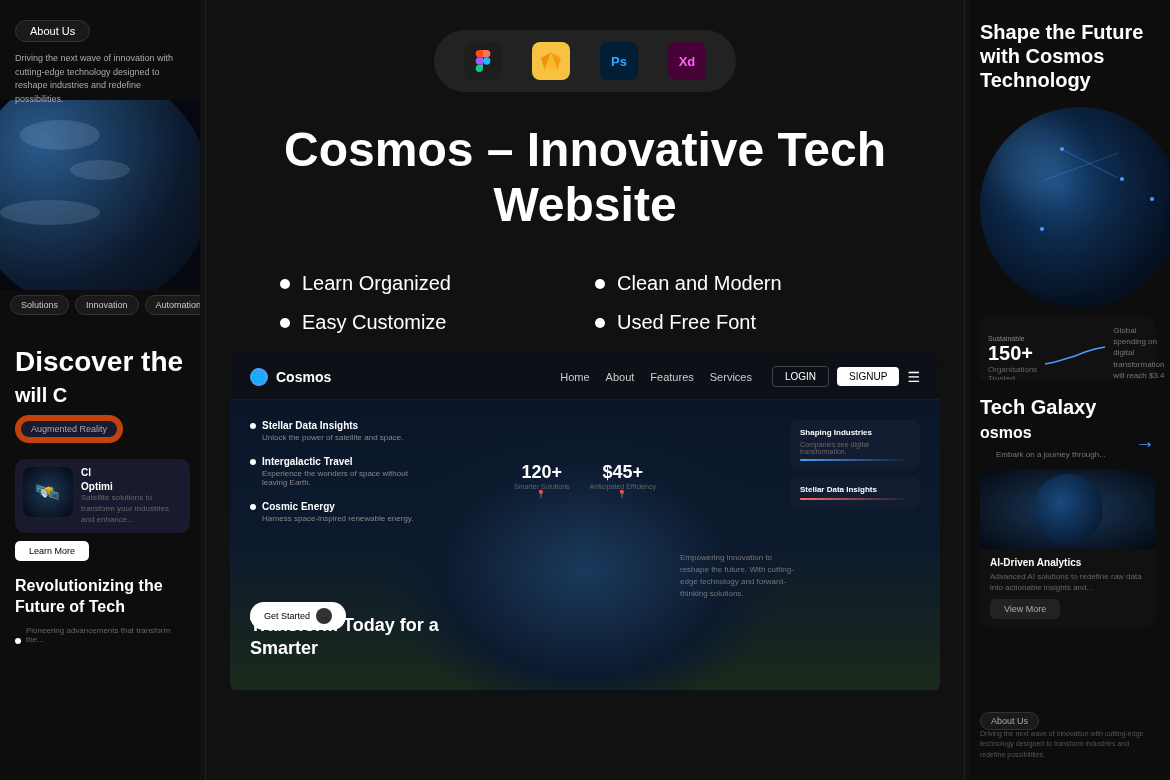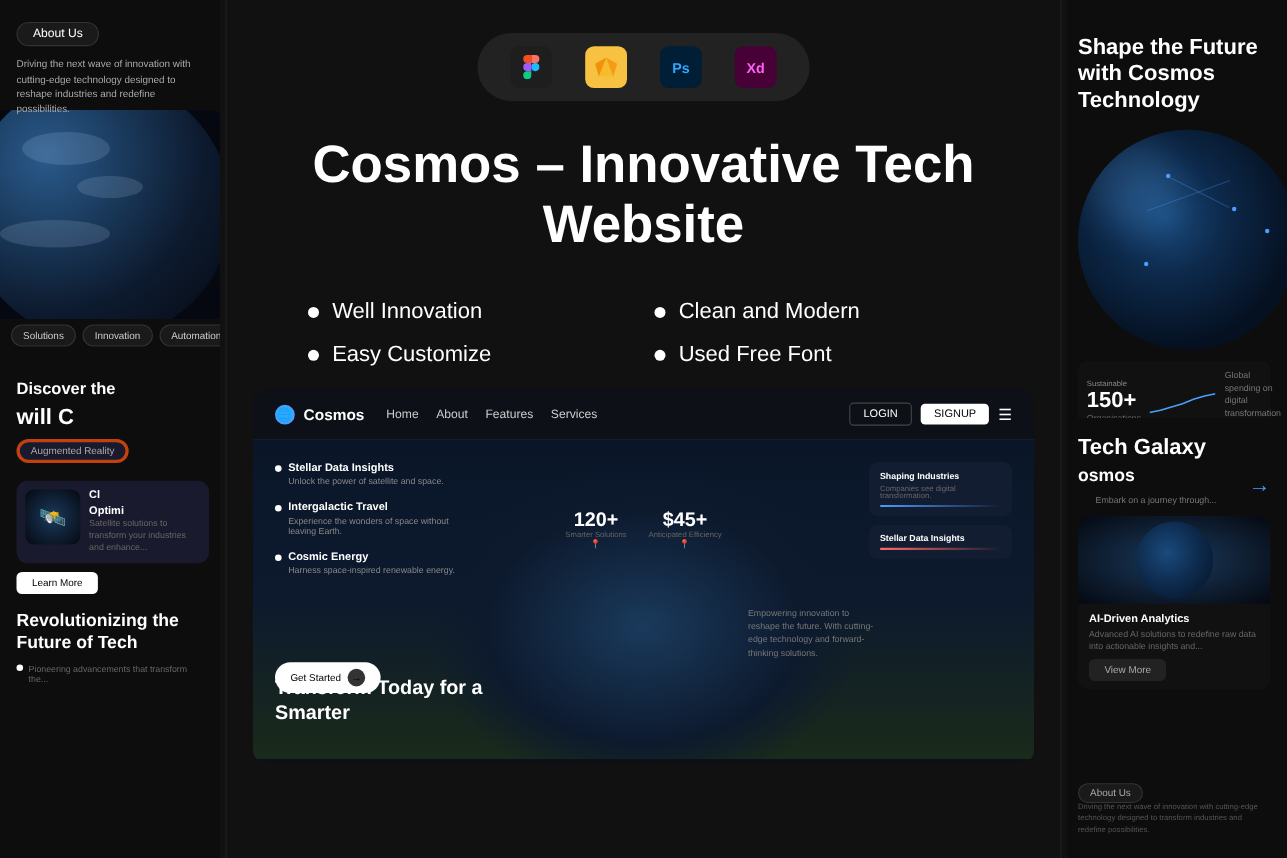--- a/index.html
+++ b/index.html
@@ -119,20 +119,21 @@
       border-radius: 50%;
       font-size: 12px;
       display: flex;
       align-items: center;
       justify-content: center;
     }
     .mockup-nav-links {
       display: flex;
       gap: 16px;
       flex: 1;
+      justify-content: flex-end;
     }
     .mockup-nav-link {
       color: #ccc;
       font-size: 11px;
     }
     .mockup-nav-buttons {
       display: flex;
       gap: 8px;
       align-items: center;
     }
@@ -368,33 +369,33 @@
 
     
     .left-bottom {
       height: 450px;
       padding: 15px;
       position: relative;
       overflow: hidden;
     }
     .discover-title {
       color: white;
-      font-size: 15px;
+      font-size: 28px;
       font-weight: 700;
       line-height: 1.2;
       margin-bottom: 5px;
     }
     .discover-subtitle {
       color: white;
       font-size: 20px;
       font-weight: 700;
     }
     .augmented-badge {
       background: #1a1a2e;
-      border: 3px solid #c2410c;
+      border: 6px solid #c2410c;
       border-radius: 15px;
       padding: 3px 10px;
       color: #aaa;
       font-size: 9px;
       display: inline-block;
       margin: 8px 0;
     }
 
     .satellite-card {
       background: #1a1a2e;
@@ -447,39 +448,39 @@
       font-size: 16px;
       font-weight: 700;
       line-height: 1.3;
       margin-top: 15px;
     }
     .small-bullet {
       color: #666;
       font-size: 8px;
       margin-top: 8px;
       display: flex;
-      align-items: flex-start;
+      align-items: flex-end;
       gap: 5px;
     }
 
     
     .right-panel {
       position: absolute;
       right: 0;
       top: 0;
       width: 205px;
       height: 780px;
       background: #0d0d0d;
       z-index: 1;
       overflow: hidden;
     }
 
     .right-top {
       height: 380px;
-      padding: 31px 15px;
+      padding: 20px 15px;
       position: relative;
       overflow: hidden;
     }
     .shape-future-title {
       color: white;
       font-size: 20px;
       font-weight: 700;
       line-height: 1.2;
       margin-bottom: 15px;
     }
@@ -835,21 +836,21 @@
         <span style="font-size:13px;font-weight:900;color:#ff61f6;font-family:sans-serif;">Xd</span>
       </div>
     </div>
   </div>
 
   <h1 class="main-title">Cosmos – Innovative Tech Website</h1>
 
   <div class="features-grid">
     <div class="feature-item">
       <div class="bullet"></div>
-      <span>Well Innovation</span>
+      <span>Learn Organized</span>
     </div>
     <div class="feature-item">
       <div class="bullet"></div>
       <span>Clean and Modern</span>
     </div>
     <div class="feature-item">
       <div class="bullet"></div>
       <span>Easy Customize</span>
     </div>
     <div class="feature-item">

